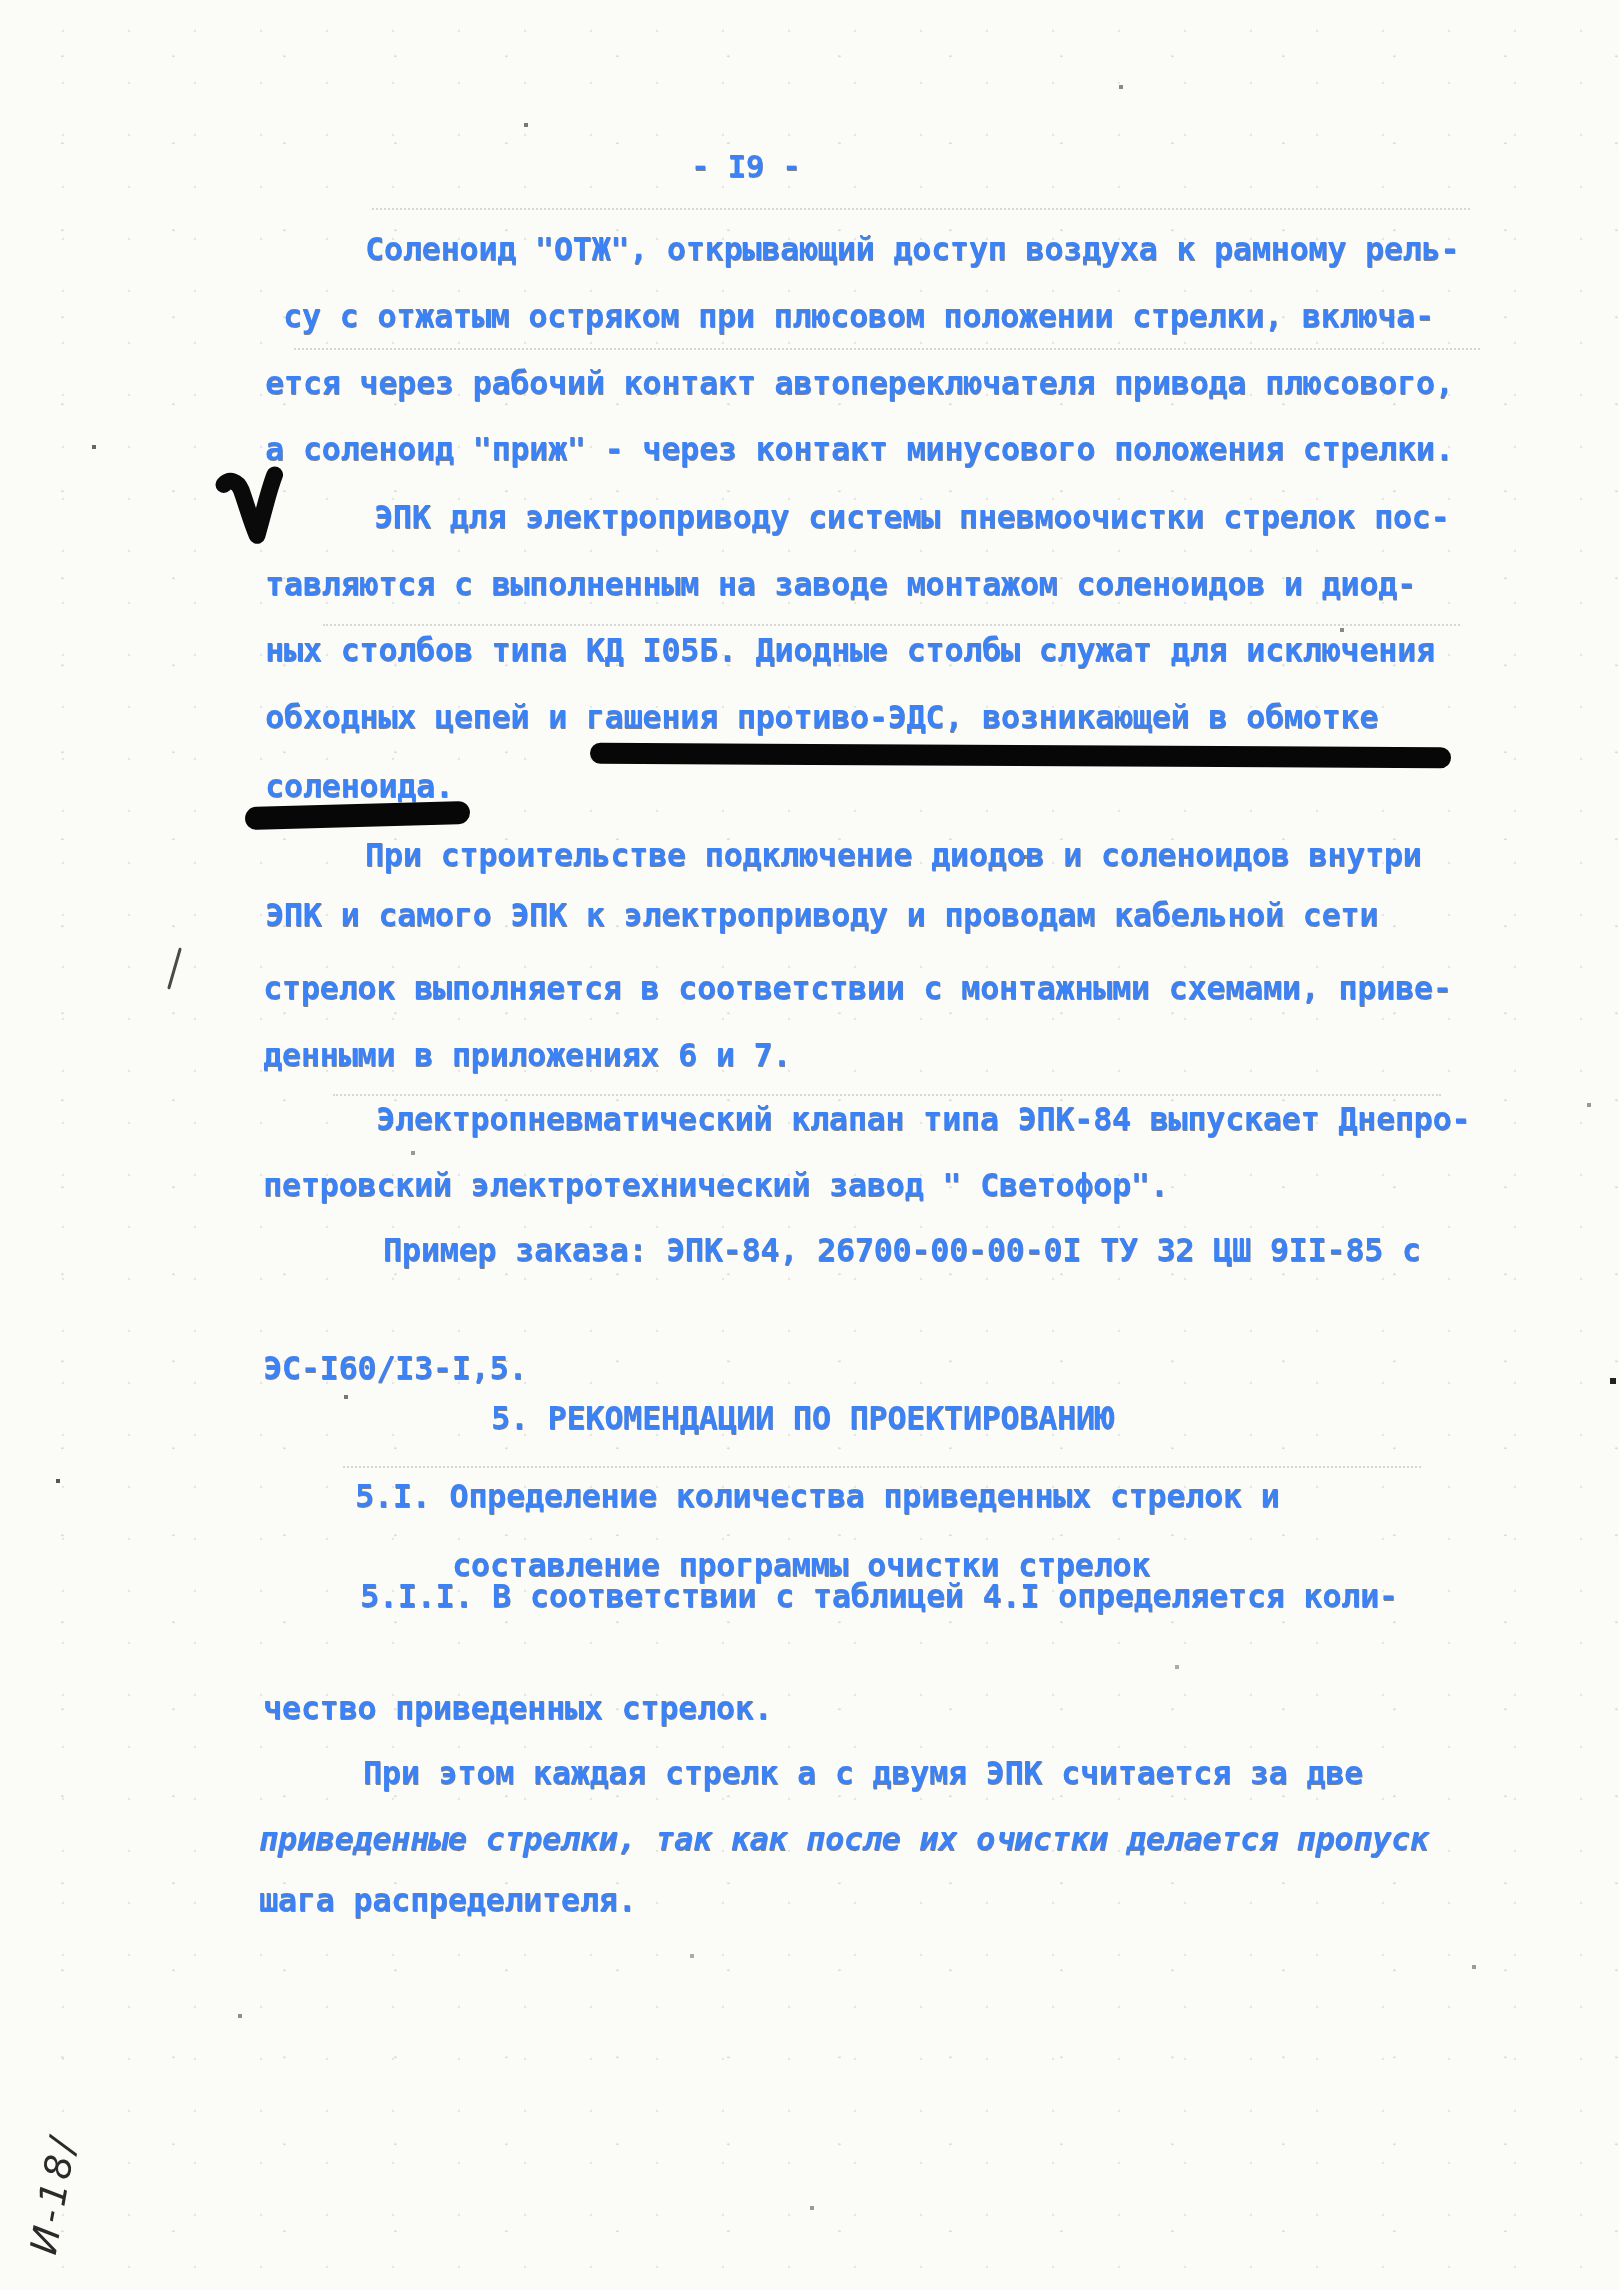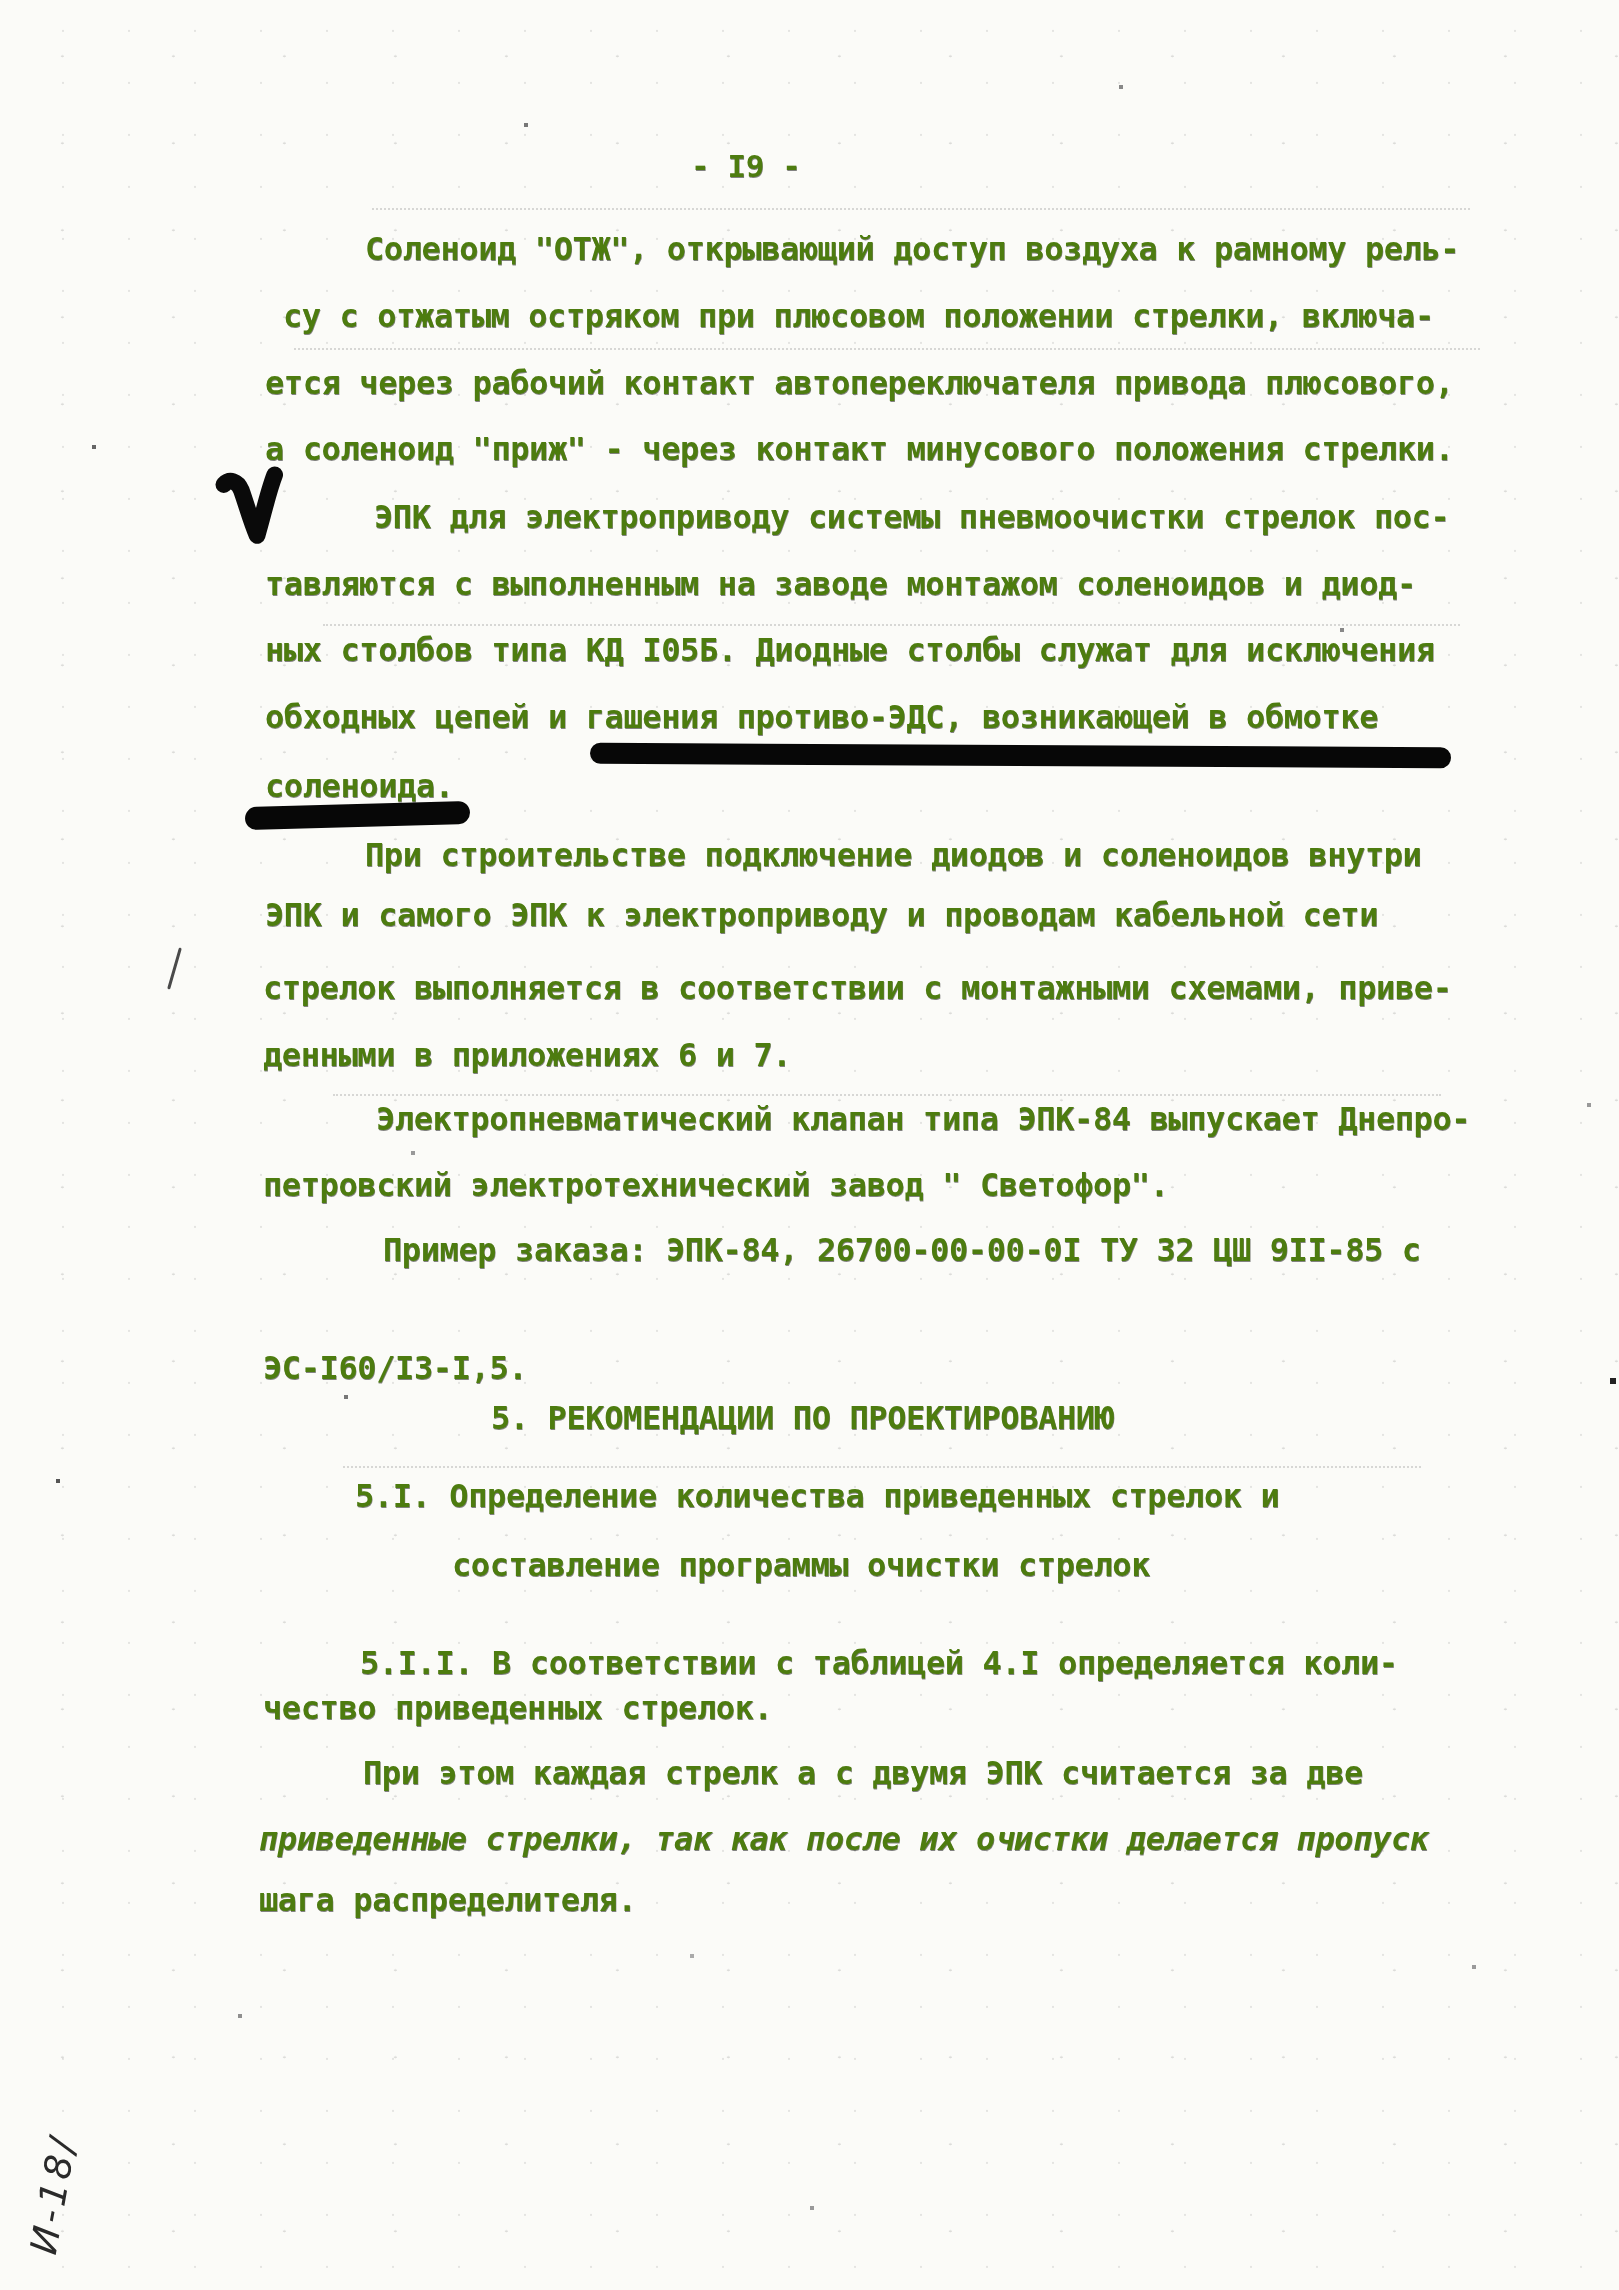--- a/index.html
+++ b/index.html
@@ -18,21 +18,21 @@
     background-position:6.9px 12.7px, 30px 4.9px;
   }
   .tl{
     position:absolute;
     white-space:nowrap;
     font-family:"DejaVu Sans Mono", monospace;
     font-weight:700;
     font-size:32px;
     line-height:43px;
     letter-spacing:-0.4px;
-    color:#4d7c0f;
+    color:#3b82f6;
     text-shadow:0.5px 0.5px 0 rgba(10,10,10,0.5);
   }
   .header{font-size:31px;}
   .ghost{position:absolute;border-top:2px dotted rgba(0,0,0,0.14);height:0;}
   .underline{position:absolute;background:#070707;border-radius:11.8px;}
   .speck{position:absolute;width:2px;height:2px;background:transparent;
     box-shadow:
       525px 124px 0 1px #777, 1120px 86px 0 1px #888, 93px 446px 0 1px #666,
       1612px 1380px 0 2px #222, 57px 1480px 0 1px #555, 1588px 1104px 0 1px #999,
       1025px 856px 0 1px #8a8a8a, 345px 1396px 0 1px #777, 811px 2207px 0 1px #999,
@@ -89,21 +89,21 @@
 <div class="tl" style="left:263px;top:1164px;">петровский электротехнический завод " Светофор".</div>
 
 <div class="tl" style="left:374px;top:1229px;margin-left:9px;">Пример заказа: ЭПК-84, 26700-00-00-0I ТУ 32 ЦШ 9II-85 с</div>
 <div class="tl" style="left:263px;top:1347px;">ЭС-I60/I3-I,5.</div>
 
 <div class="tl" style="left:491px;top:1397px;">5. РЕКОМЕНДАЦИИ ПО ПРОЕКТИРОВАНИЮ</div>
 
 <div class="tl" style="left:355px;top:1475px;">5.I. Определение количества приведенных стрелок и</div>
 <div class="tl" style="left:452px;top:1544px;">составление программы очистки стрелок</div>
 
-<div class="tl" style="left:360px;top:1642px;">5.I.I. В соответствии с таблицей 4.I определяется коли-</div>
+<div class="tl" style="left:360px;top:1575px;">5.I.I. В соответствии с таблицей 4.I определяется коли-</div>
 <div class="tl" style="left:263px;top:1687px;">чество приведенных стрелок.</div>
 
 <div class="tl" style="left:363px;top:1752px;">При этом каждая стрелк а с двумя ЭПК считается за две</div>
 <div class="tl" style="left:259px;top:1818px;font-style:italic;">приведенные стрелки, так как после их очистки делается пропуск</div>
 <div class="tl" style="left:259px;top:1879px;">шага распределителя.</div>
 
 <div class="checkmark">
   <svg width="94" height="94" viewBox="0 0 96 96">
     <path d="M10 20 C16 14, 24 16, 28 26 C33 40, 38 58, 44 72 C50 52, 55 28, 62 10" fill="none" stroke="#0a0a0a" stroke-width="17" stroke-linecap="round" stroke-linejoin="round"></path>
   </svg>

